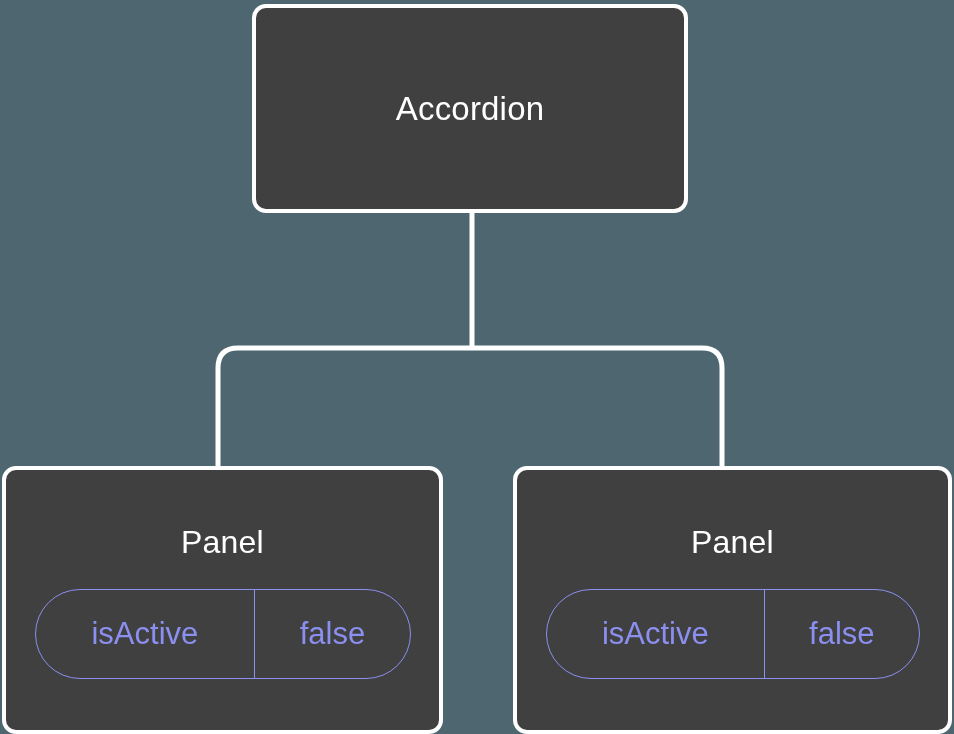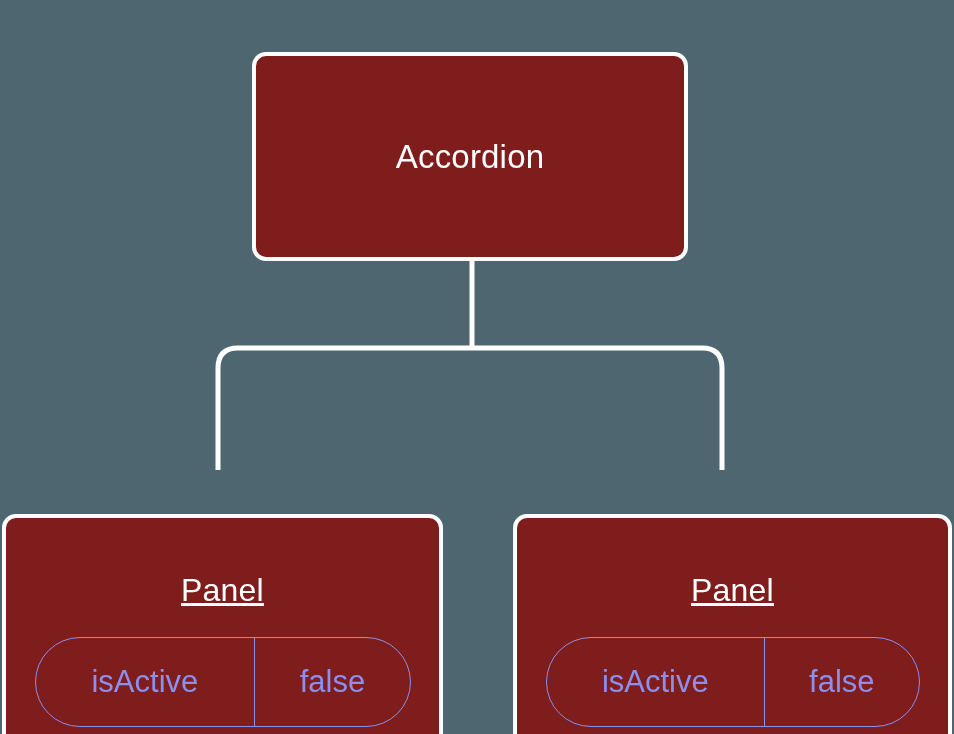--- a/index.html
+++ b/index.html
@@ -33,28 +33,27 @@
     height: 734px;
     z-index: 1;
     pointer-events: none;
   }
 
   
   .node {
     position: absolute;
     z-index: 2;
     box-sizing: border-box;
-    background: #7f1d1d;
+    background: #404040;
     border: 4px solid #ffffff;
     border-radius: 14px;
     display: flex;
     flex-direction: column;
     align-items: center;
     justify-content: flex-start;
-    margin-top: 48px;
   }
 
   .node-root {
     left: 252px;
     top: 4px;
     width: 436px;
     height: 209px;
     justify-content: center;
   }
 
@@ -81,21 +80,20 @@
     letter-spacing: 0.2px;
     line-height: 1;
     text-align: center;
     white-space: nowrap;
   }
 
   .node-leaf-left .node-title,
   .node-leaf-right .node-title {
     margin-top: 56px;
     font-size: 32px;
-    text-decoration: underline;
   }
 
   
   .prop-pill {
     margin-top: 31px;
     height: 90px;
     box-sizing: border-box;
     border: 1.6px solid #8b8ff0;
     border-radius: 45px;
     display: flex;

